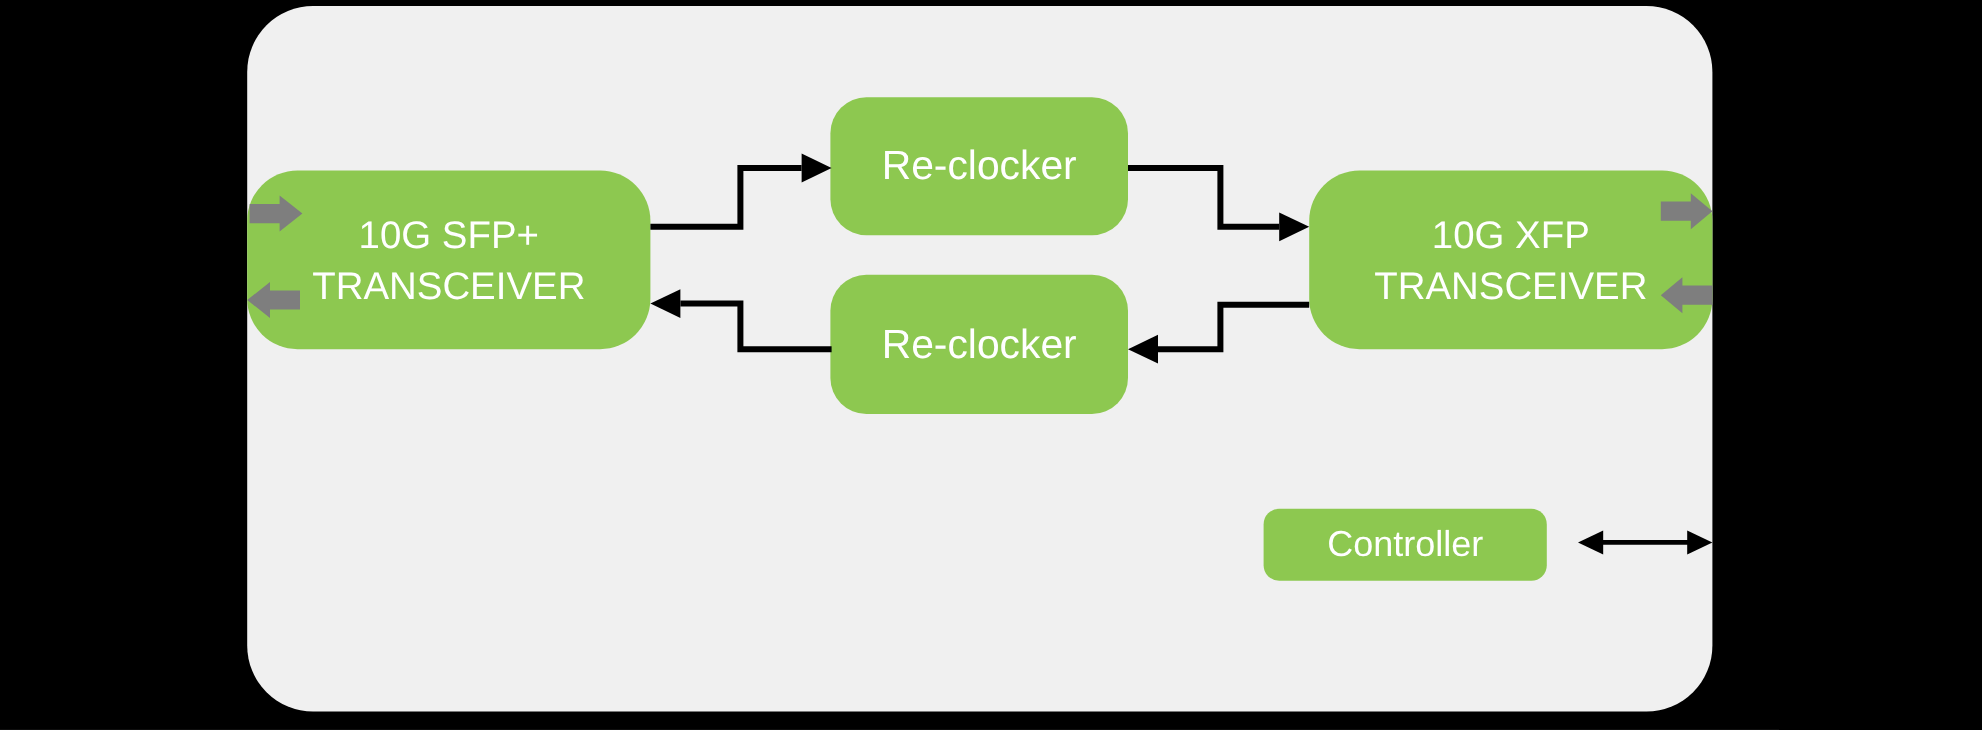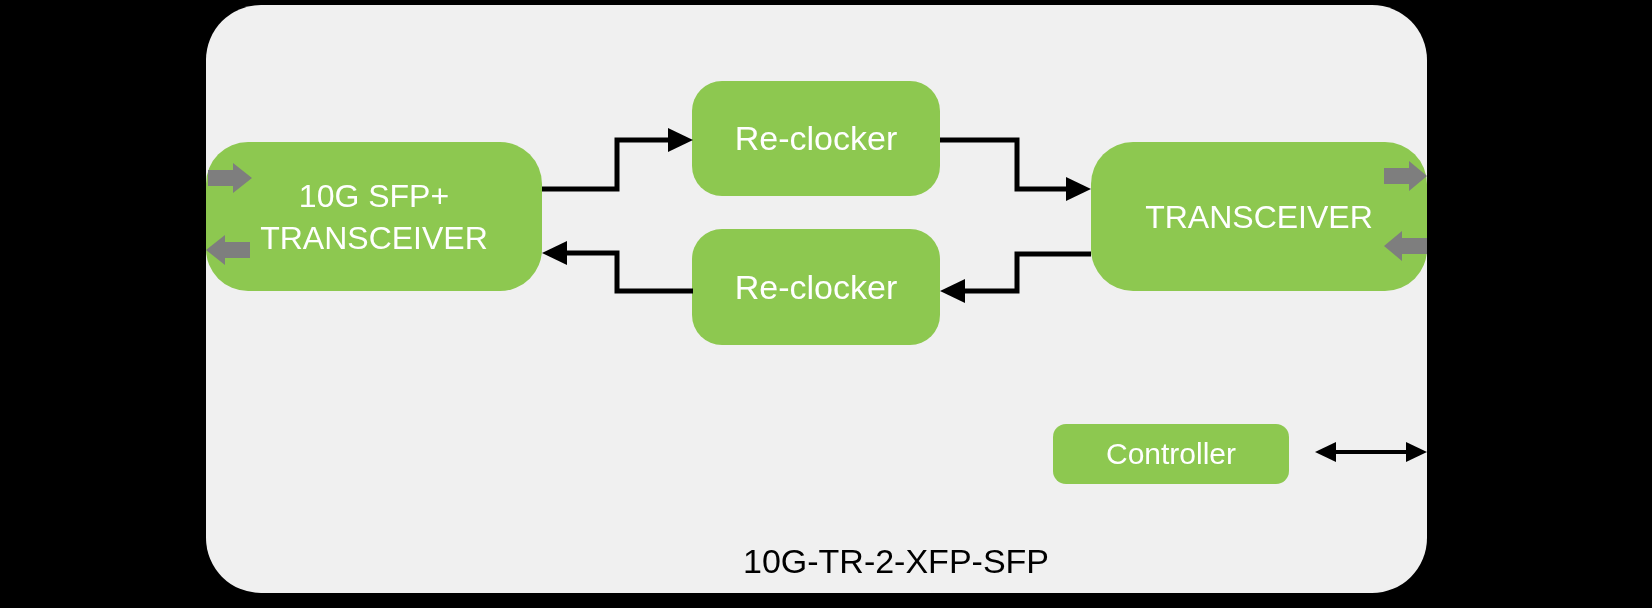--- a/index.html
+++ b/index.html
@@ -97,28 +97,28 @@
 
   <div class="block block-reclocker block-reclocker-top" style="background: rgb(141, 200, 80);">
     <span>Re-clocker</span>
   </div>
 
   <div class="block block-reclocker block-reclocker-bottom" style="background: rgb(141, 200, 80);">
     <span>Re-clocker</span>
   </div>
 
   <div class="block block-transceiver block-xfp" style="background: rgb(141, 200, 80);">
+    <span>10G XFP</span>
     <span>TRANSCEIVER</span>
   </div>
 
   <div class="block block-controller" style="background: rgb(141, 200, 80);">
     <span>Controller</span>
   </div>
 
-  <div class="product-label" style="color: rgb(0, 0, 0);">10G-TR-2-XFP-SFP</div>
 
   <svg class="wires" viewBox="0 0 1652 608" xmlns="http://www.w3.org/2000/svg">
 
     <path d="M 542 189 H 617 V 140 H 668" fill="none" stroke-width="5" stroke="#000000"></path>
     <polygon points="668,128 668,152 693,140" fill="#000000"></polygon>
 
     <path d="M 940 140 H 1017 V 189 H 1066" fill="none" stroke-width="5" stroke="#000000"></path>
     <polygon points="1066,177 1066,201 1091,189" fill="#000000"></polygon>
 
     <path d="M 1091 254 H 1017 V 291 H 965" fill="none" stroke-width="5" stroke="#000000"></path>

